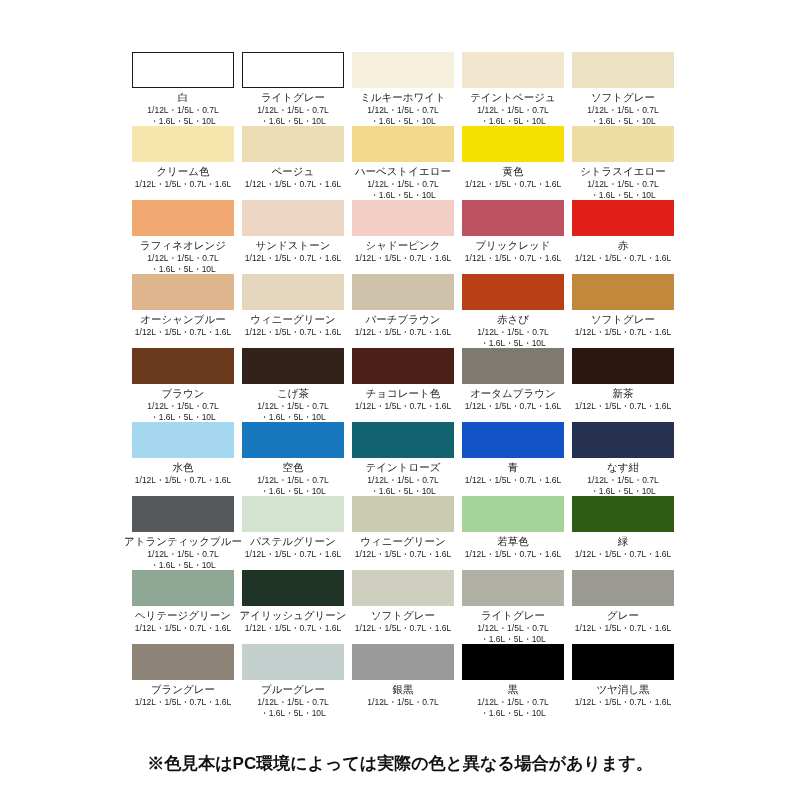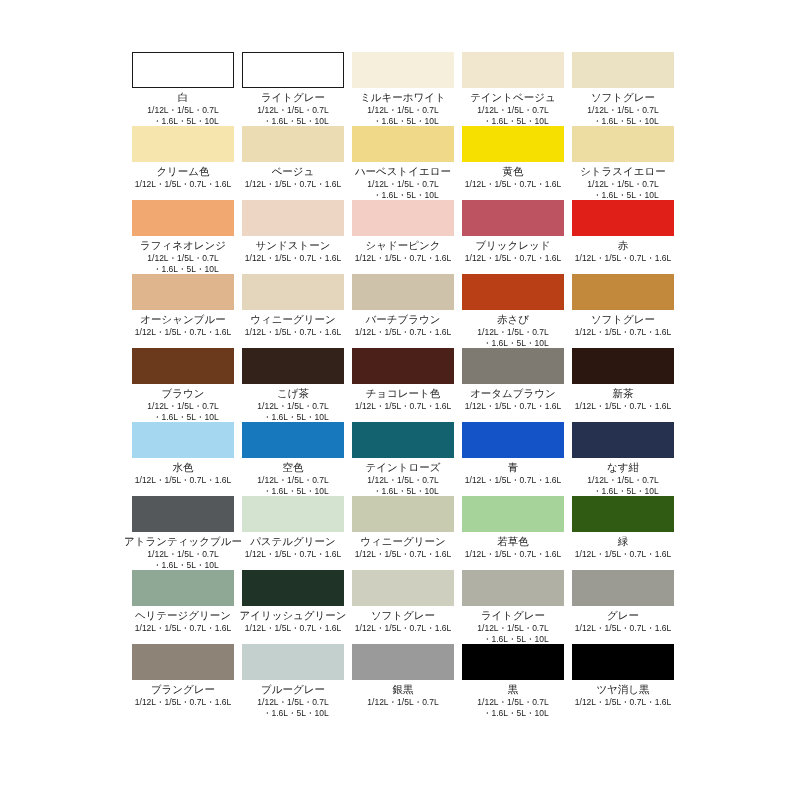--- a/index.html
+++ b/index.html
@@ -57,21 +57,21 @@
     line-height: 13px;
     margin-top: 3px;
     text-align: center;
     letter-spacing: 0px;
     white-space: nowrap;
   }
   .sizes {
     font-size: 8.5px;
     color: #1a1a1a;
     line-height: 10.5px;
-    text-align: right;
+    text-align: center;
     margin-top: 1px;
     white-space: nowrap;
   }
   .sizes span {
     display: block;
   }
   .footnote {
     position: absolute;
     left: 0;
     top: 752px;
@@ -433,13 +433,14 @@
         </div>
         <div class="cell">
           <div class="swatch" style="background: rgb(0, 0, 0);"></div>
           <div class="name">ツヤ消し黒</div>
           <div class="sizes">
             <span>1/12L・1/5L・0.7L・1.6L</span>
           </div>
         </div>
       </div>
     </div>
+  <div class="footnote">※色見本はPC環境によっては実際の色と異なる場合があります。</div>
 </div>
 
 </body></html>

